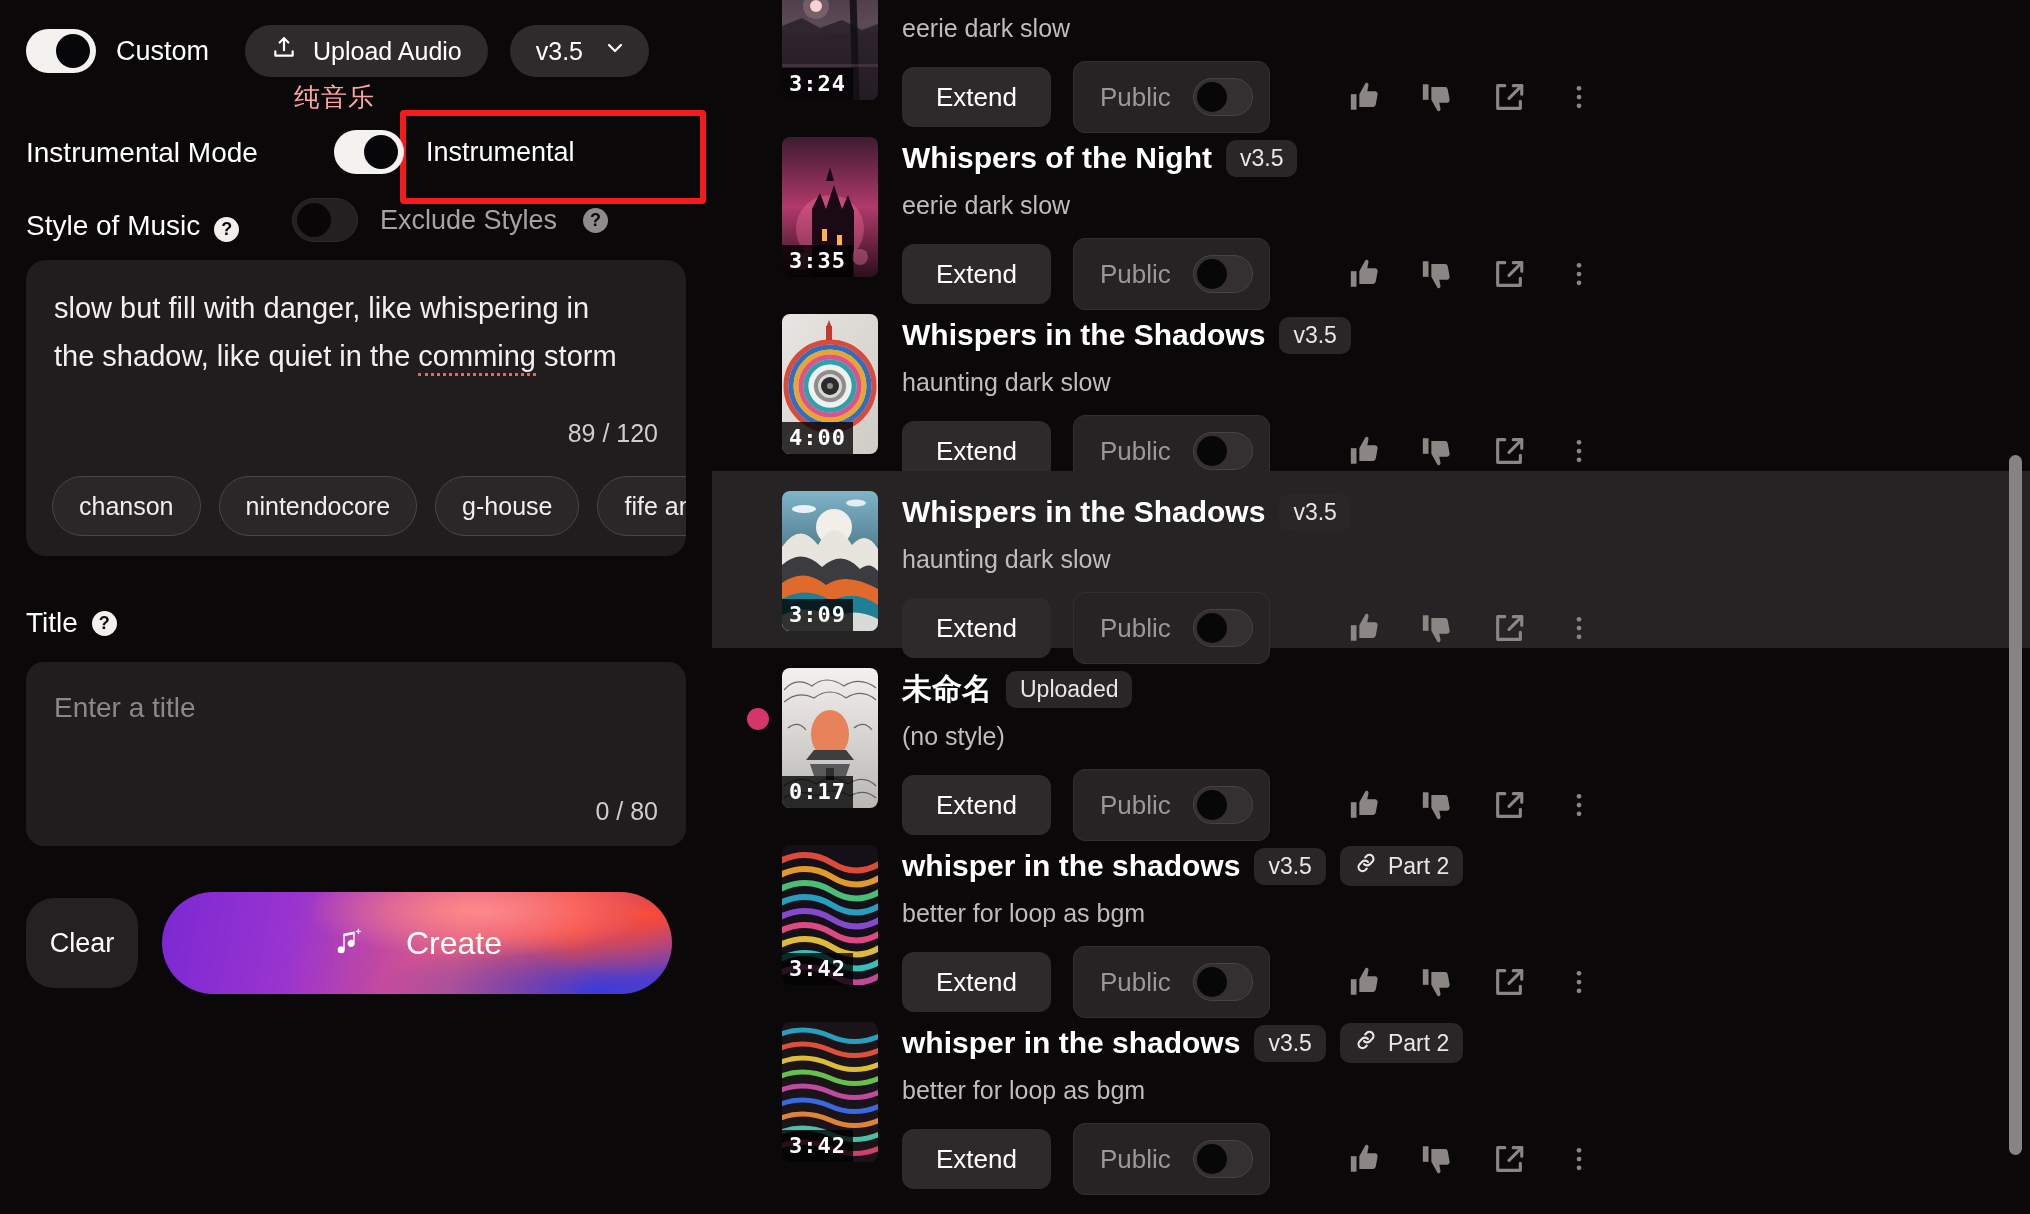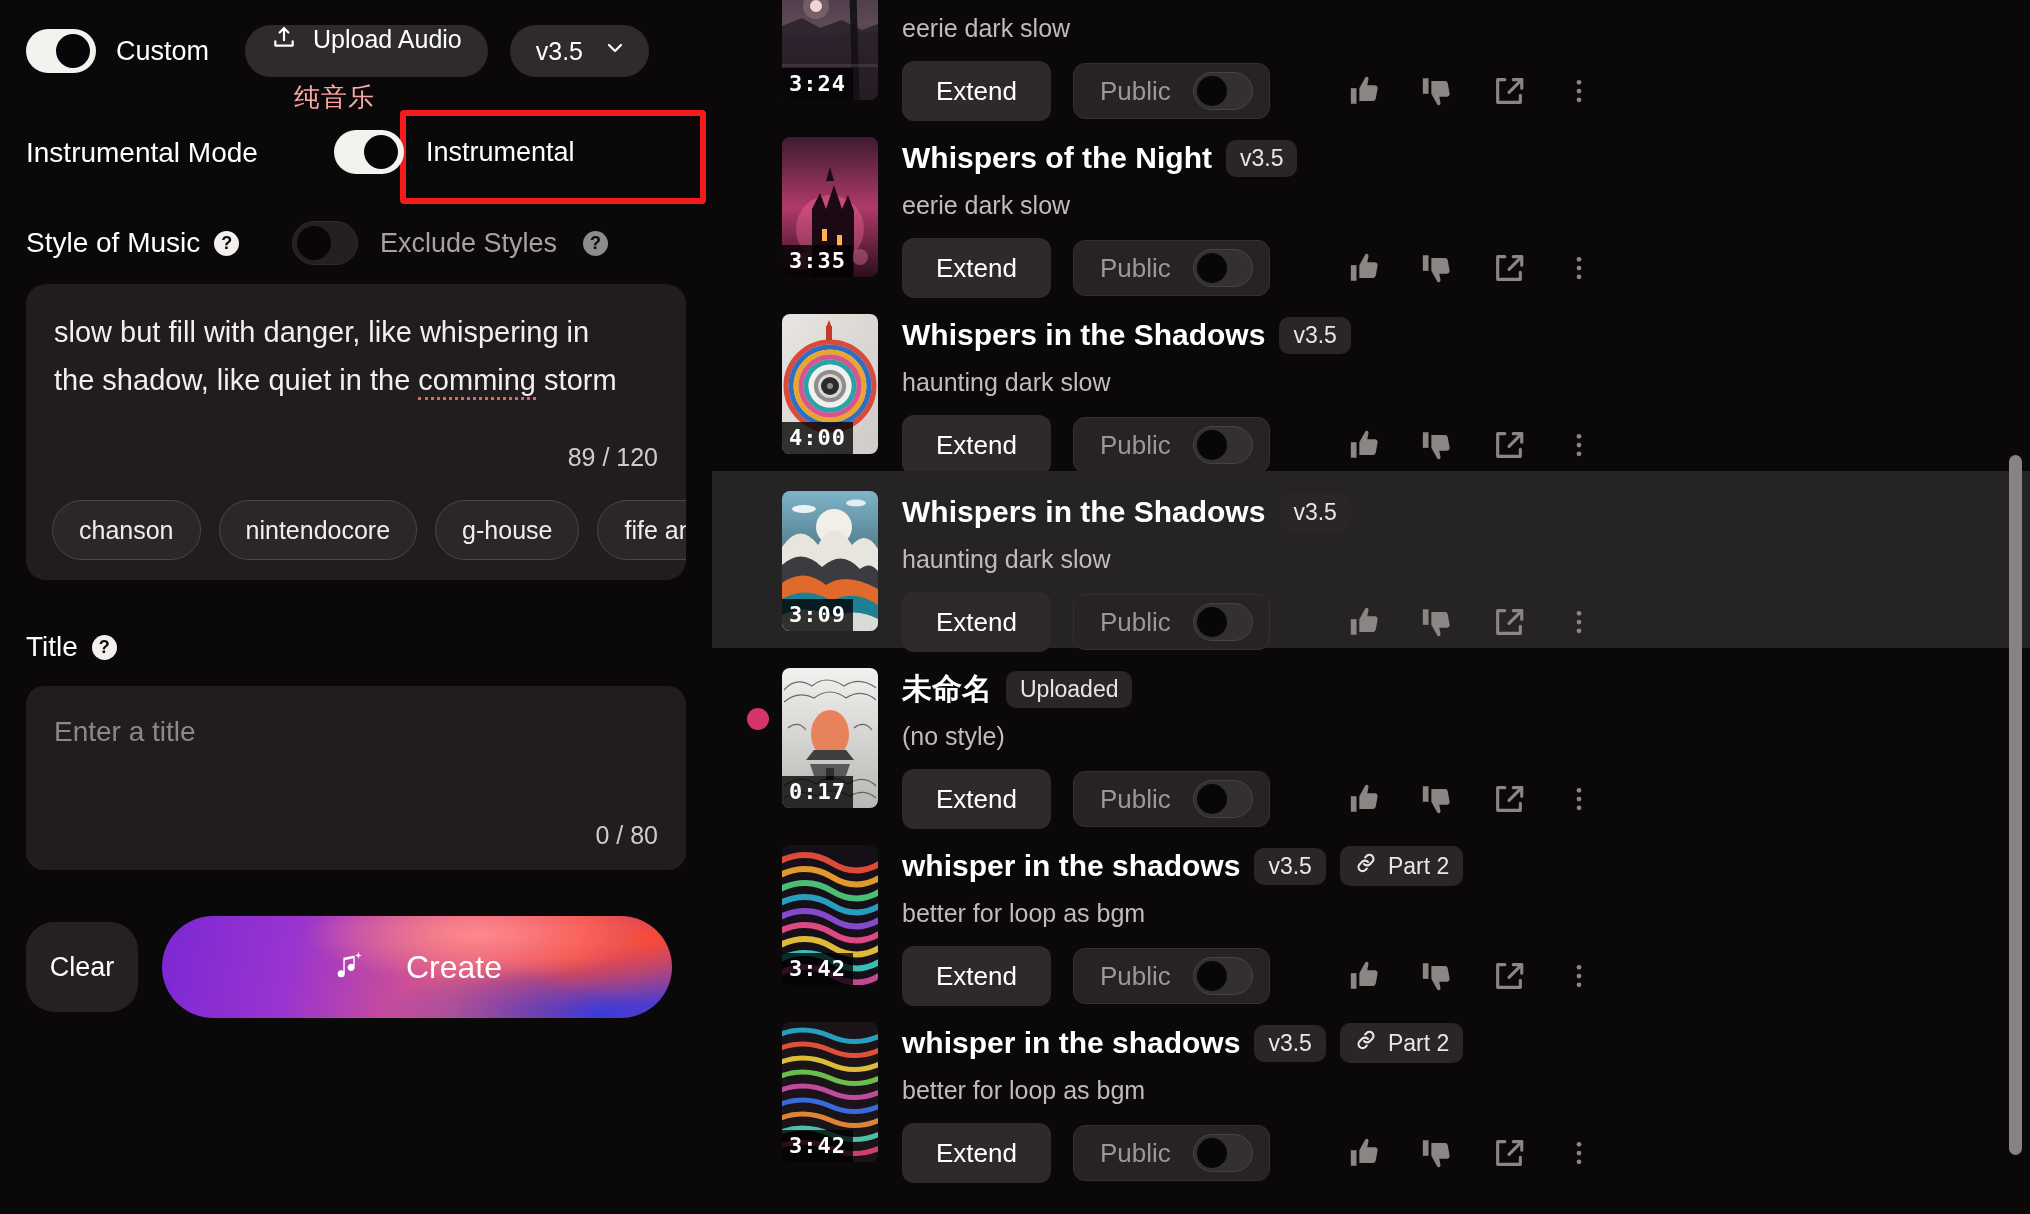--- a/index.html
+++ b/index.html
@@ -49,21 +49,21 @@
     width: 34px; height: 34px; border-radius: 50%;
     background: #0a0608;
   }
   .custom-label {
     font-size: 27px; color: #ffffff; margin-left: 20px; white-space: nowrap;
   }
   .upload-btn {
     margin-left: 36px;
     height: 52px; padding: 0 26px;
     background: #2f2b2d; border: none; border-radius: 28px;
-    display: inline-flex; gap: 16px;
+    display: inline-flex; align-items: center; gap: 16px;
     color: #fff; font-size: 25px; cursor: pointer;
     font-family: "Liberation Sans", sans-serif;
   }
   .ver-btn {
     margin-left: 22px;
     height: 52px; padding: 0 22px 0 26px;
     background: #2f2b2d; border: none; border-radius: 28px;
     display: inline-flex; align-items: center; gap: 20px;
     color: #fff; font-size: 25px; cursor: pointer;
     font-family: "Liberation Sans", sans-serif;
@@ -89,22 +89,22 @@
   .instr-toggle-wrap {
     position: absolute; left: 308px; top: 8px;
     display: flex; align-items: center;
   }
   .instr-toggle-wrap .tg-label {
     font-size: 27px; color: #fff; margin-left: 22px;
   }
 
   
   .style-head {
-    display: flex; align-items: center;
-    margin-top: 36px; height: 46px; position: relative;
+    display: flex; align-items: flex-end;
+    margin-top: 12px; height: 46px; position: relative;
   }
   .style-head .lbl { font-size: 28px; color: #fff; }
   .qmark {
     display: inline-flex; align-items: center; justify-content: center;
     width: 25px; height: 25px; border-radius: 50%;
     font-size: 18px; font-weight: bold; margin-left: 14px;
     color: #0b0809;
   }
   .qmark.bright { background: #f2f0ed; }
   .qmark.dim { background: #8e8b8b; }
@@ -233,21 +233,21 @@
   .row-actions {
     display: flex; align-items: center; margin-top: 18px; gap: 22px;
   }
   .extend-btn {
     height: 60px; padding: 0 34px;
     background: #2e2a2c; border: none; border-radius: 12px;
     color: #fff; font-size: 26px; cursor: pointer;
     font-family: "Liberation Sans", sans-serif;
   }
   .public-pill {
-    height: 56px; padding: 0 16px 0 26px;
+    height: 72px; padding: 0 16px 0 26px;
     background: #272324; border: 1px solid #332f31; border-radius: 12px;
     display: inline-flex; align-items: center; gap: 22px; cursor: pointer;
   }
   .public-pill .pl { font-size: 26px; color: #9b9798; }
   .mini-toggle {
     position: relative; width: 60px; height: 38px;
     background: #343031; border: 1px solid #474344; border-radius: 999px;
   }
   .mini-toggle .mk {
     position: absolute; left: 3px; top: 3px;

